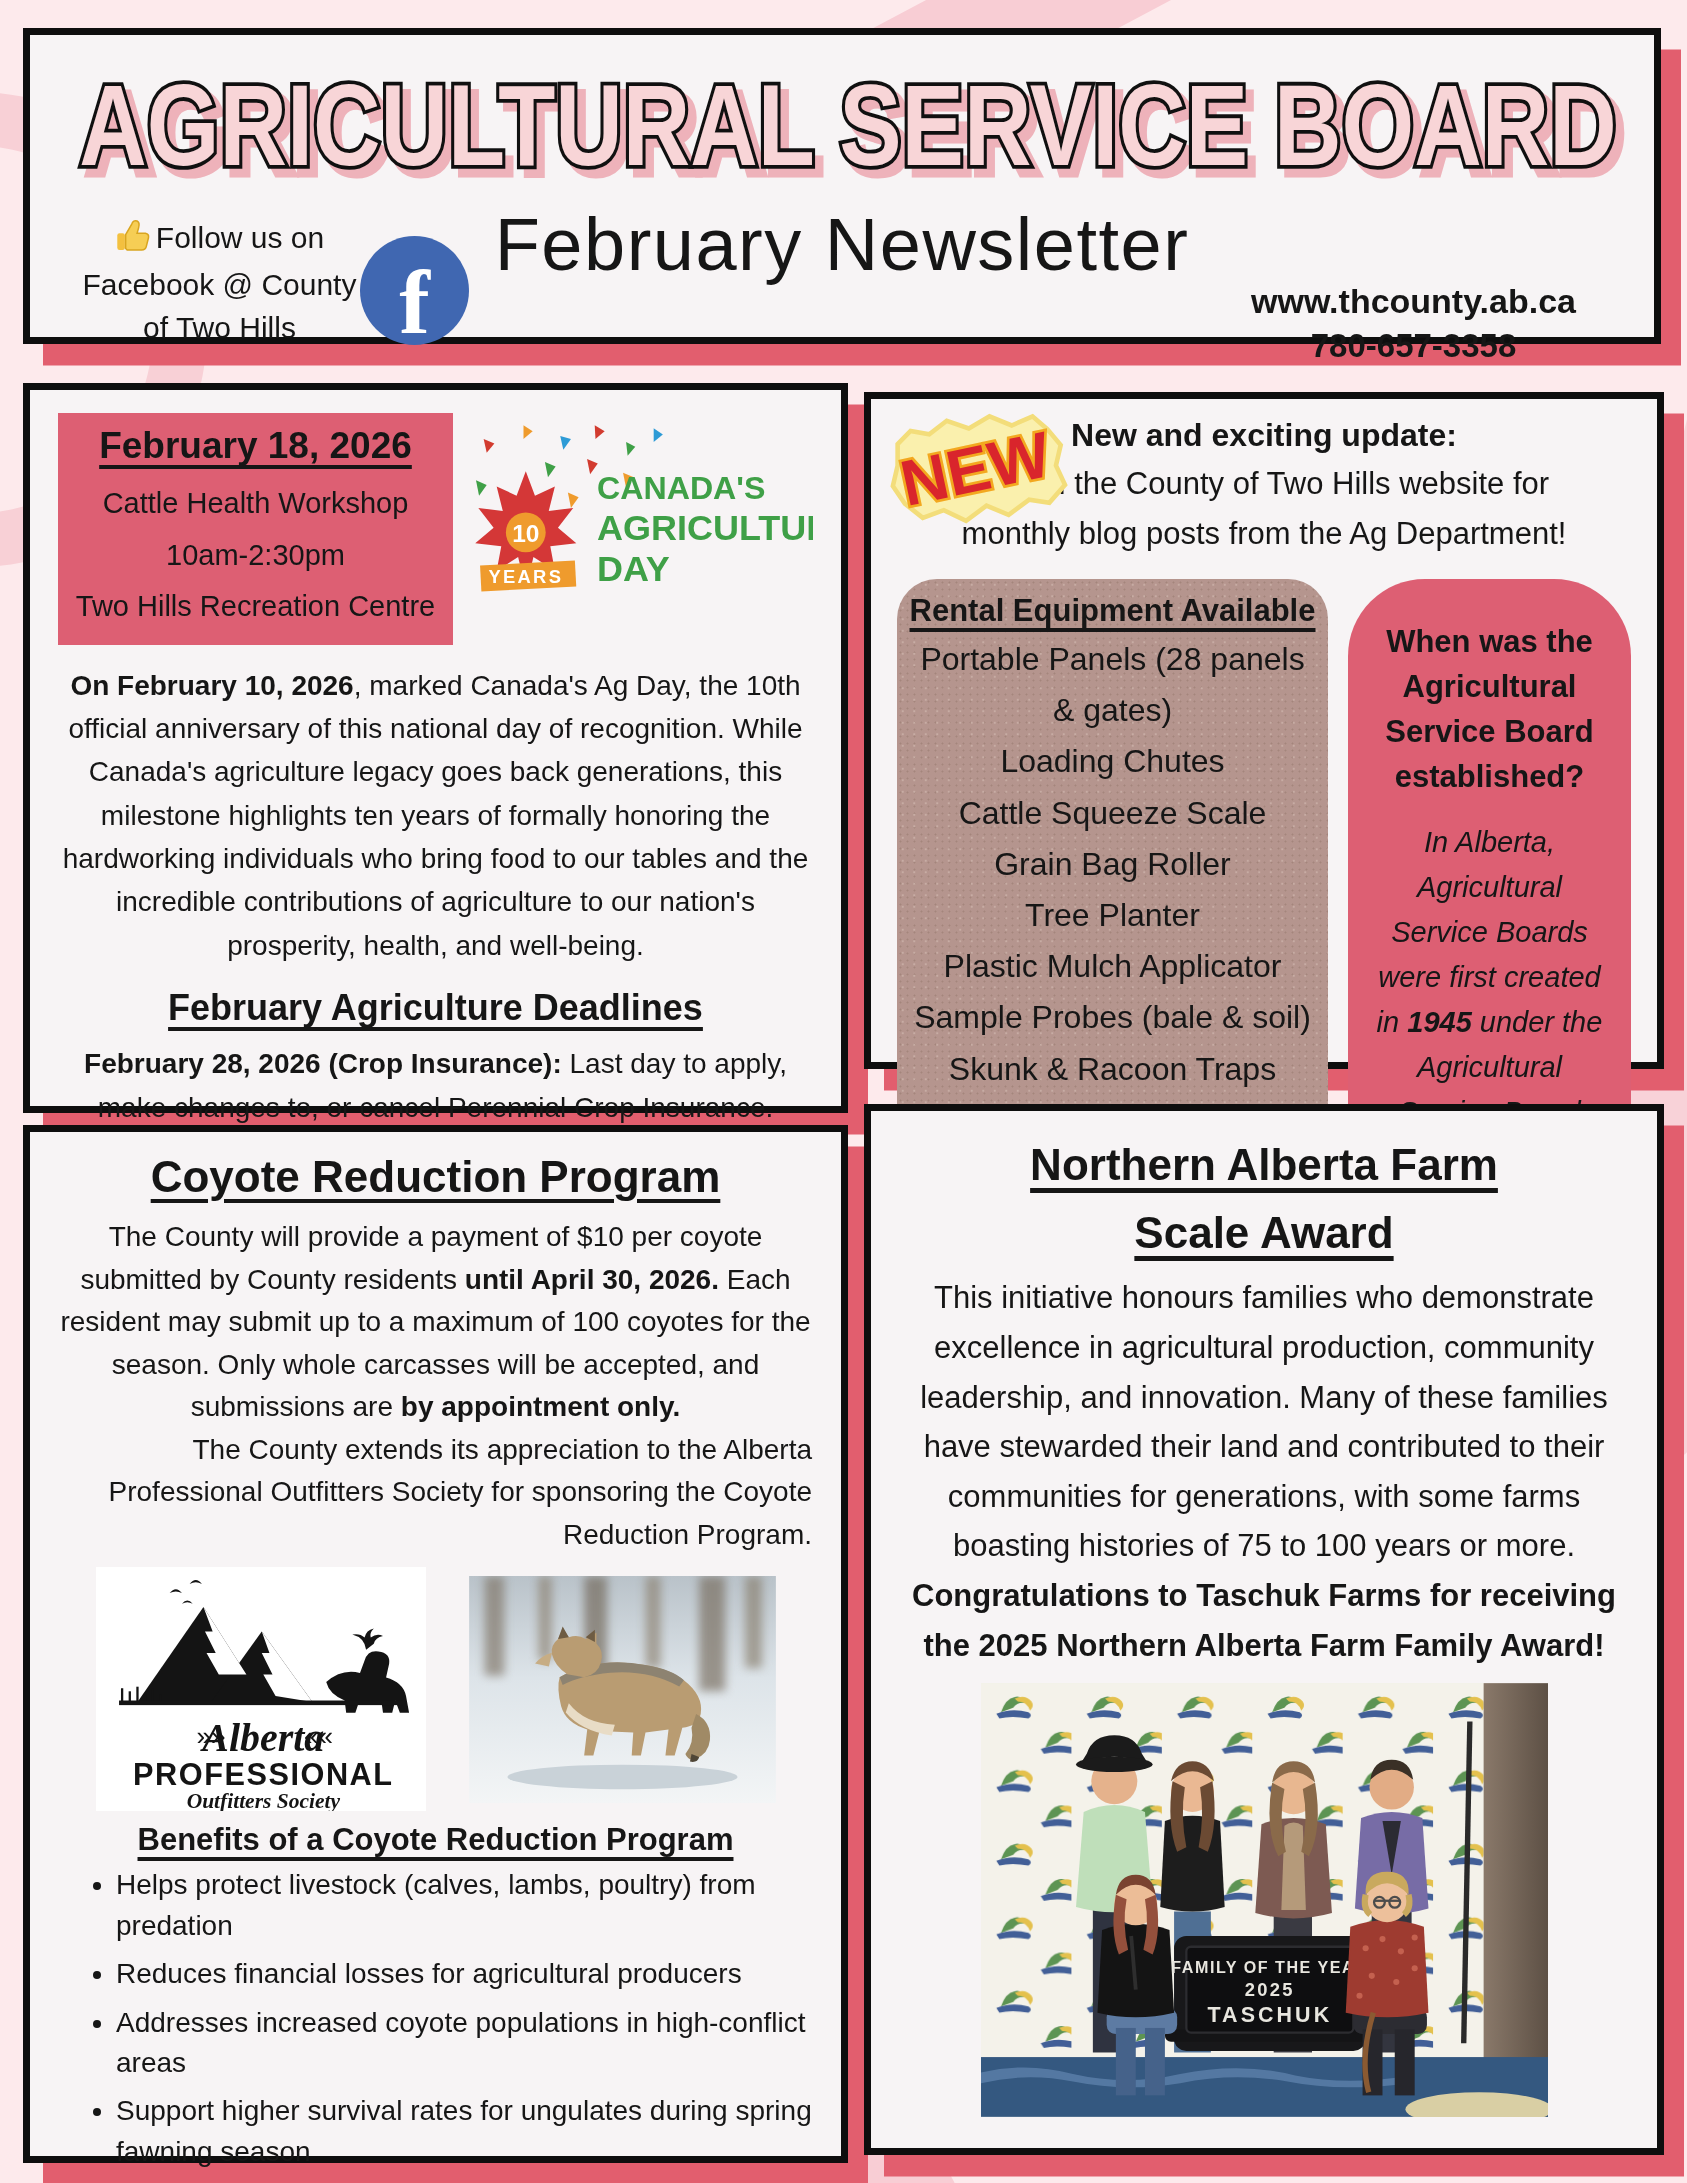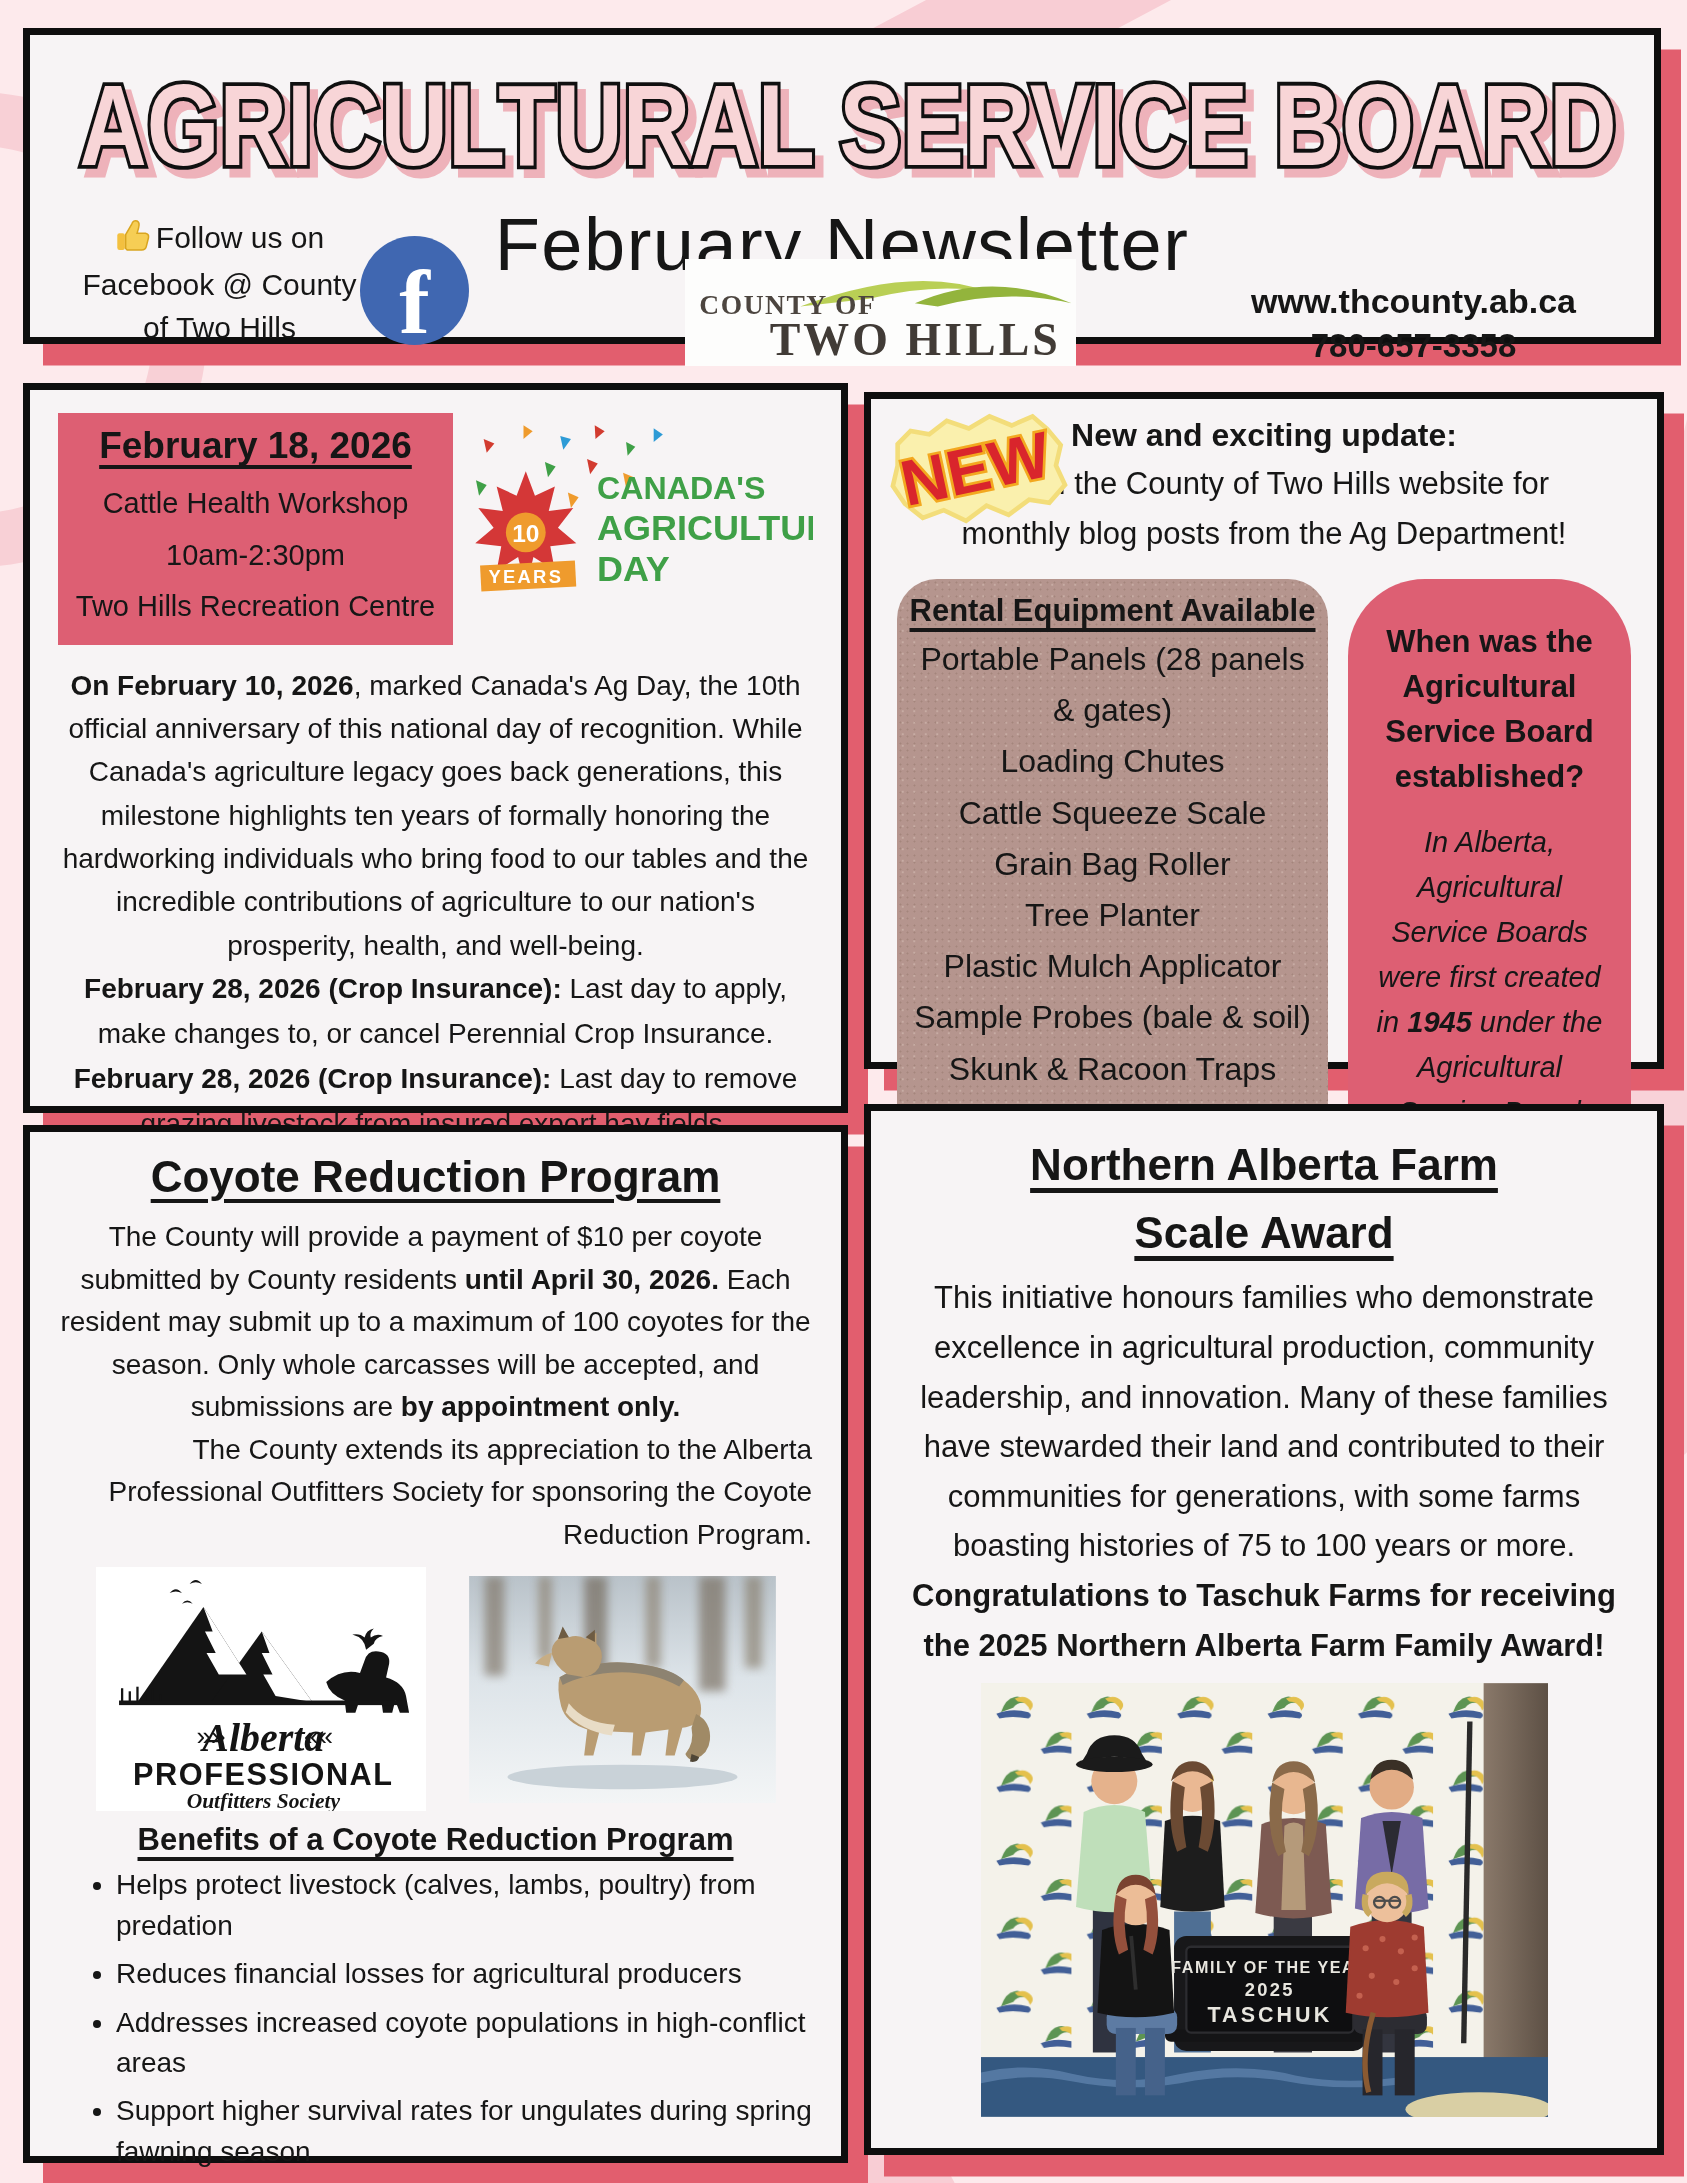--- a/index.html
+++ b/index.html
@@ -118,28 +118,20 @@
         </svg>
       </span><span>Follow us on</span><br>
       <span>Facebook @ County</span><br>
       <span>of Two Hills</span>
     </div>
 
     <div class="fb-badge">
       <span>f</span>
     </div>
 
-    <div class="county-logo">
-      <svg width="391" height="107" viewBox="0 0 510 140">
-        <path d="M150 62 Q300 6 400 44 Q330 30 240 52 Z" fill="#b9cf55"></path>
-        <path d="M300 58 Q400 14 505 58 Q420 38 330 62 Z" fill="#93b43c"></path>
-        <text class="serif" x="18" y="72" font-size="36" font-weight="bold" fill="#4c453f" letter-spacing="2">COUNTY OF</text>
-        <text class="serif" x="110" y="126" font-size="60" font-weight="bold" fill="#413b36" letter-spacing="4">TWO HILLS</text>
-      </svg>
-    </div>
 
     <div class="contact">
       <div class="site">www.thcounty.ab.ca</div>
       <div class="phone">780-657-3358</div>
     </div>
   </div>
 
   <div class="panel lp1">
     <div class="event-row">
       <div class="event-box">
@@ -171,20 +163,21 @@
             <rect x="-62" y="42" width="124" height="34" fill="#ef9b2d" transform="rotate(-3)"></rect>
             <text x="0" y="68" text-anchor="middle" font-size="24" font-weight="bold" fill="#ffffff" letter-spacing="3">YEARS</text>
           </g>
           <text x="188" y="108" font-size="42" font-weight="bold" fill="#3fa047">CANADA'S</text>
           <text x="188" y="162" font-size="47" font-weight="bold" fill="#3fa047">AGRICULTURE</text>
           <text x="188" y="216" font-size="47" font-weight="bold" fill="#3fa047">DAY</text>
         </svg>
       </div>
     </div>
     <p class="para"><span class="b">On February 10, 2026</span><span>, marked Canada's Ag Day, the 10th official anniversary of this national day of recognition. While Canada's agriculture legacy goes back generations, this milestone highlights ten years of formally honoring the hardworking individuals who bring food to our tables and the incredible contributions of agriculture to our nation's prosperity, health, and well-being.</span></p>
+    <div class="dl-head u-head">February Agriculture Deadlines</div>
     <p class="dl-item"><span class="b">February 28, 2026 (Crop Insurance):</span><span> Last day to apply, make changes to, or cancel Perennial Crop Insurance.</span></p>
     <p class="dl-item"><span class="b">February 28, 2026 (Crop Insurance):</span><span> Last day to remove grazing livestock from insured export hay fields.</span></p>
   </div>
 
   <div class="panel rp1">
     <div class="new-sticker">
       <svg width="181" height="120" viewBox="0 0 236 156">
         <path d="M18 36 L36 20 L60 26 L84 10 L112 22 L140 8 L168 22 L196 12 L214 30 L230 52 L222 78 L232 104 L210 126 L184 120 L156 138 L128 124 L100 142 L72 126 L44 134 L22 114 L8 90 L16 64 Z" fill="#faf0ad" stroke="#f3dd7a" stroke-width="6"></path>
         <text x="118" y="104" text-anchor="middle" font-size="84" font-weight="bold" fill="#d9252c" stroke="#f3a81f" stroke-width="7" paint-order="stroke" transform="rotate(-8 118 84)">NEW</text>
       </svg>

